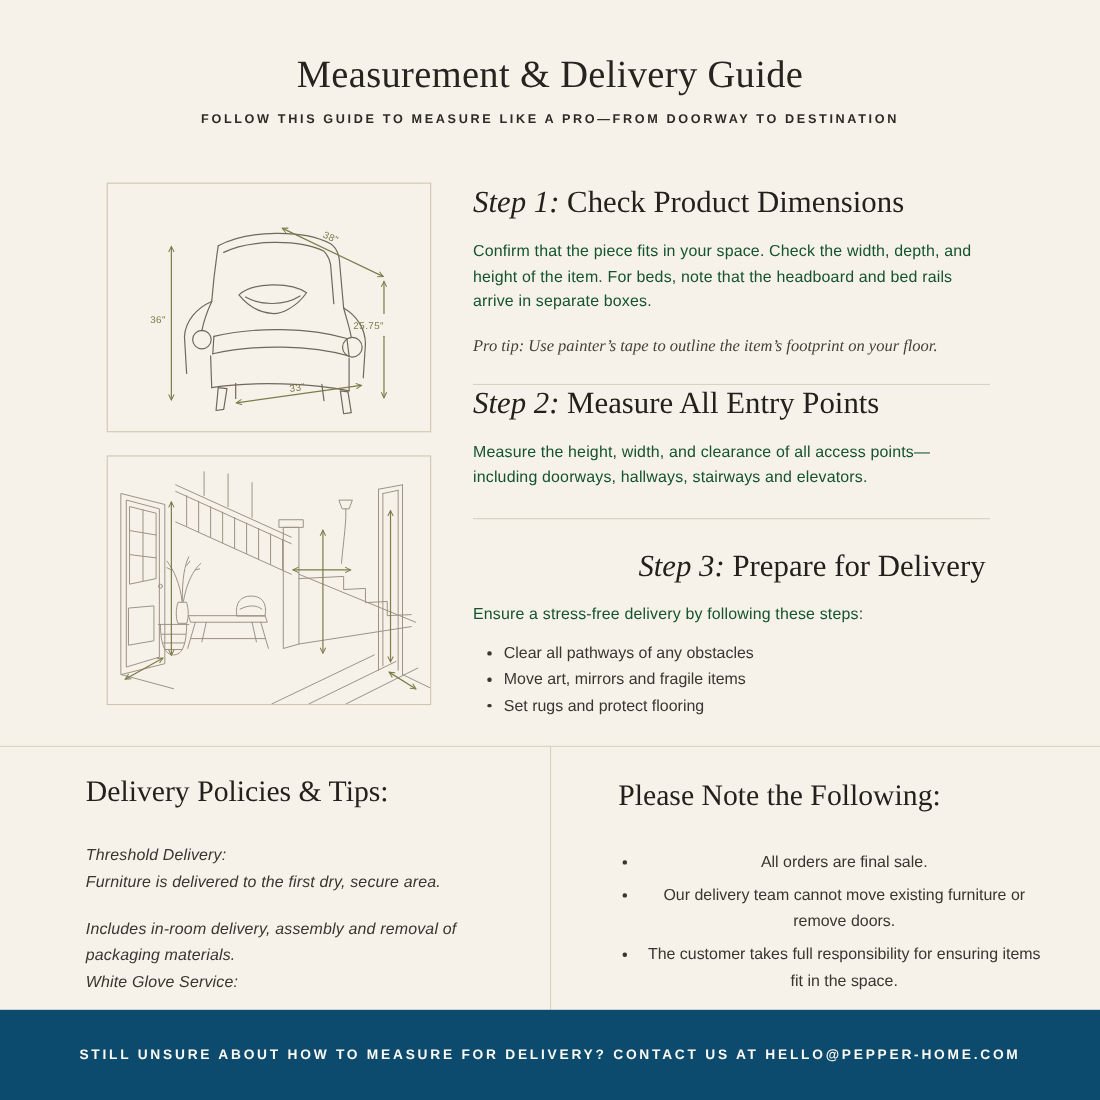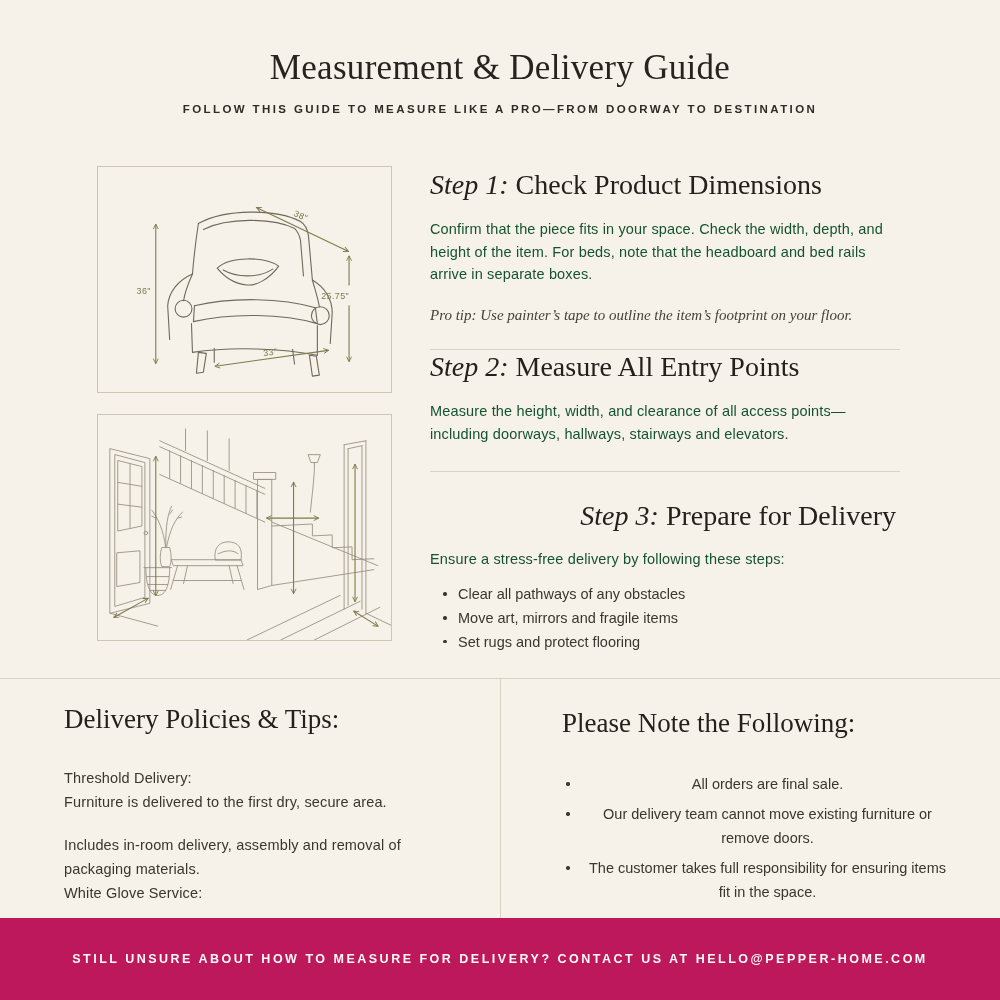--- a/index.html
+++ b/index.html
@@ -25,30 +25,30 @@
   .rule{border:none;border-top:1px solid #d9d2c3;margin:25px 0 0 0;width:470px;}
   .step2{}
   .step3{margin-top:27px;text-align:right;}
   .bullets{list-style:none;margin:14px 0 0 12px;padding:0;}
   .bullets li{position:relative;padding-left:16px;margin-bottom:5px;font-size:14.5px;line-height:1.3;color:#3a362f;}
   .bullets li::before{content:"";position:absolute;left:1px;top:7px;width:3.5px;height:3.5px;border-radius:50%;background:#3a362f;}
   
   .bottom-divider{position:absolute;left:0;top:678px;width:1000px;height:1px;background:#d9d2c3;}
   .v-divider{position:absolute;left:500px;top:679px;width:1px;height:239px;background:#d9d2c3;}
   .section-heading{font-family:"Liberation Serif",serif;font-size:27px;font-weight:400;color:#24211d;margin:0;}
-  .policies{position:absolute;left:64px;top:704px;width:370px;}
-  .policy-item{font-size:14.5px;line-height:1.65;color:#3a362f;letter-spacing:.15px;}
+  .policies{position:absolute;left:78px;top:704px;width:370px;}
+  .policy-item{font-size:14.5px;line-height:1.65;color:#3a362f;letter-spacing:.15px;font-style:italic;}
   .policy-item.first{margin-top:32px;}
   .policy-item.second{margin-top:19px;}
   .notes{position:absolute;left:562px;top:708px;width:390px;}
   .notes-bullets{list-style:none;margin:34px 0 0 2px;padding:0;}
   .notes-bullets li{position:relative;padding-left:19px;margin-bottom:7px;font-size:14.5px;line-height:1.62;color:#3a362f;text-align:center;}
   .notes-bullets li::before{content:"";position:absolute;left:2px;top:9px;width:3.5px;height:3.5px;border-radius:50%;background:#3a362f;}
   
-  .footer{position:absolute;left:0;top:918px;width:1000px;height:82px;background:#be185d;display:flex;align-items:center;justify-content:center;}
+  .footer{position:absolute;left:0;top:918px;width:1000px;height:82px;background:#0c4a6e;display:flex;align-items:center;justify-content:center;}
   .footer-text{color:#fbfaf3;font-size:12.5px;font-weight:bold;letter-spacing:2.5px;}
   
   .sketch{fill:none;stroke:#6f685b;stroke-width:1.1;stroke-linecap:round;stroke-linejoin:round;}
   .sketch-light{fill:none;stroke:#9a9183;stroke-width:.9;stroke-linecap:round;stroke-linejoin:round;}
   .dim{fill:none;stroke:#7c7b49;stroke-width:1.1;stroke-linecap:round;}
   .dim-label{fill:#7c7b49;font-family:"Liberation Sans",sans-serif;font-size:9px;letter-spacing:.4px;}
 </style>
 </head>
 <body>
 

